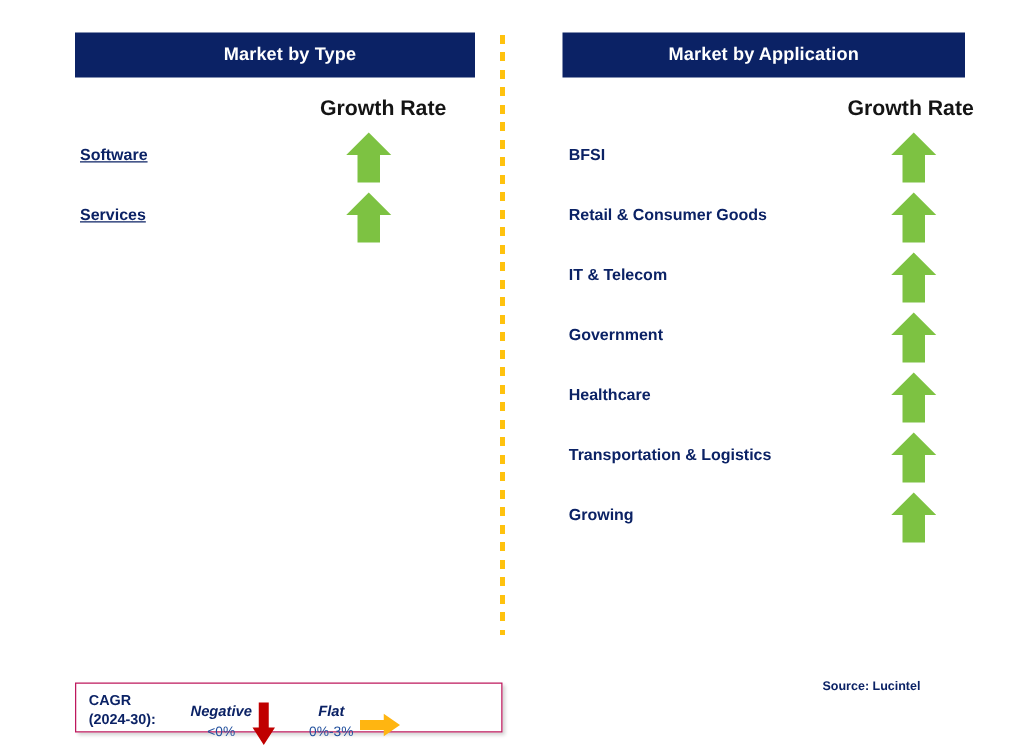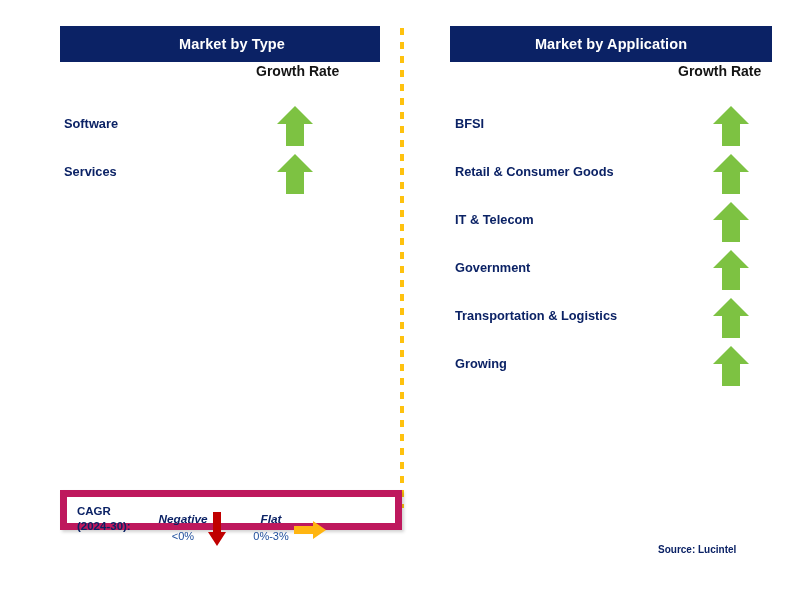--- a/index.html
+++ b/index.html
@@ -34,22 +34,22 @@
     display: flex;
     align-items: center;
     justify-content: center;
     letter-spacing: 0.1px;
   }
   #panel-type .panel-header { left: 60px; width: 296px; padding-left: 24px; }
   #panel-app  .panel-header { left: 40px; width: 322px; }
 
   .growth-rate-label {
     position: absolute;
-    top: 63px;
-    font-size: 14px;
+    top: 77px;
+    font-size: 17px;
     font-weight: bold;
     color: #141414;
     white-space: nowrap;
   }
   #panel-type .growth-rate-label { left: 256px; }
   #panel-app  .growth-rate-label { left: 268px; }
 
   .rows {
     position: absolute;
     top: 103px;
@@ -61,21 +61,21 @@
     height: 48px;
   }
   .row-label {
     position: absolute;
     top: 13px;
     font-size: 12.8px;
     font-weight: bold;
     color: #0b2265;
     white-space: nowrap;
   }
-  #panel-type .row-label { left: 64px; }
+  #panel-type .row-label { left: 64px; text-decoration: underline; }
   #panel-app  .row-label { left: 45px; }
 
   .arrow-cell {
     position: absolute;
     top: 2px;
   }
   #panel-type .arrow-cell { left: 276px; }
   #panel-app  .arrow-cell { left: 712px; }
   #panel-app  .rows { left: -410px; }
   #panel-app  .row-label { left: 455px; }
@@ -99,25 +99,25 @@
       #ffc20e 7px,
       rgba(255,255,255,0) 7px,
       rgba(255,255,255,0) 14px
     );
   }
 
   
   #legend {
     position: absolute;
     left: 60px;
-    top: 490px;
+    top: 546px;
     width: 342px;
     height: 40px;
     background: #ffffff;
-    border: 7px solid #be185d;
+    border: 1px solid #be185d;
     box-shadow: 2px 2px 3px rgba(0,0,0,0.18);
     box-sizing: border-box;
   }
   .legend-title {
     position: absolute;
     left: 10px;
     top: 7px;
     font-size: 11.5px;
     font-weight: bold;
     color: #0b2265;
@@ -240,20 +240,28 @@
 
     <div class="row">
       <div class="row-label">Government</div>
       <div class="arrow-cell">
         <svg class="arrow-up" viewBox="0 0 38 42" xmlns="http://www.w3.org/2000/svg">
           <polygon points="19,1 37,19 28,19 28,41 10,41 10,19 1,19" fill="#7dc242"></polygon>
         </svg>
       </div>
     </div>
 
+    <div class="row">
+      <div class="row-label">Healthcare</div>
+      <div class="arrow-cell">
+        <svg class="arrow-up" viewBox="0 0 38 42" xmlns="http://www.w3.org/2000/svg">
+          <polygon points="19,1 37,19 28,19 28,41 10,41 10,19 1,19" fill="#7dc242"></polygon>
+        </svg>
+      </div>
+    </div>
 
     <div class="row">
       <div class="row-label">Transportation &amp; Logistics</div>
       <div class="arrow-cell">
         <svg class="arrow-up" viewBox="0 0 38 42" xmlns="http://www.w3.org/2000/svg">
           <polygon points="19,1 37,19 28,19 28,41 10,41 10,19 1,19" fill="#7dc242"></polygon>
         </svg>
       </div>
     </div>
 

